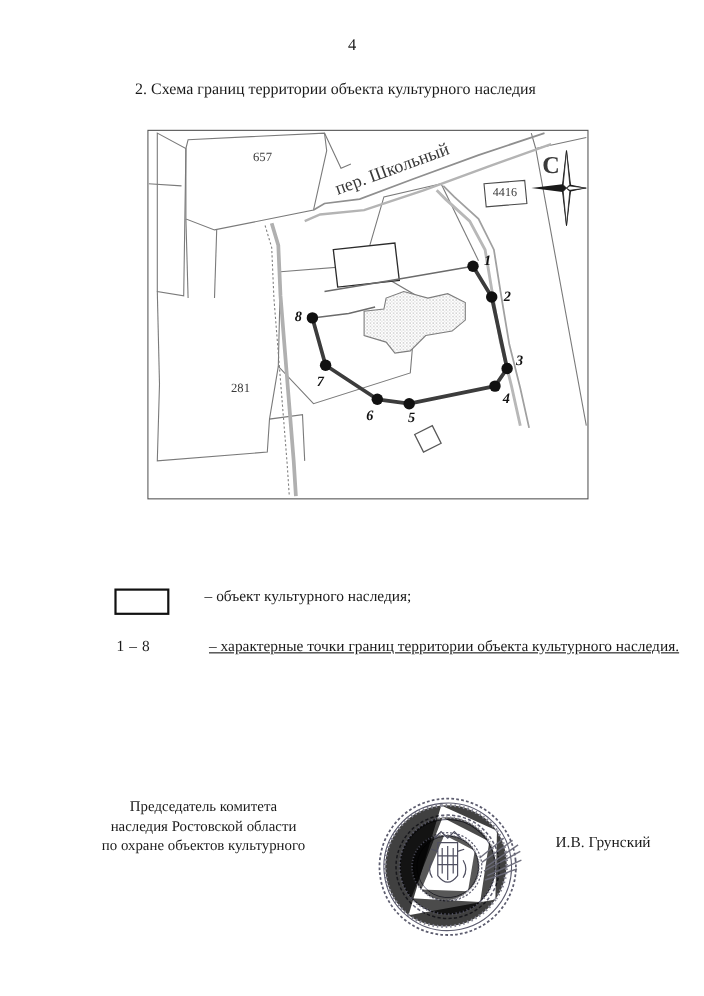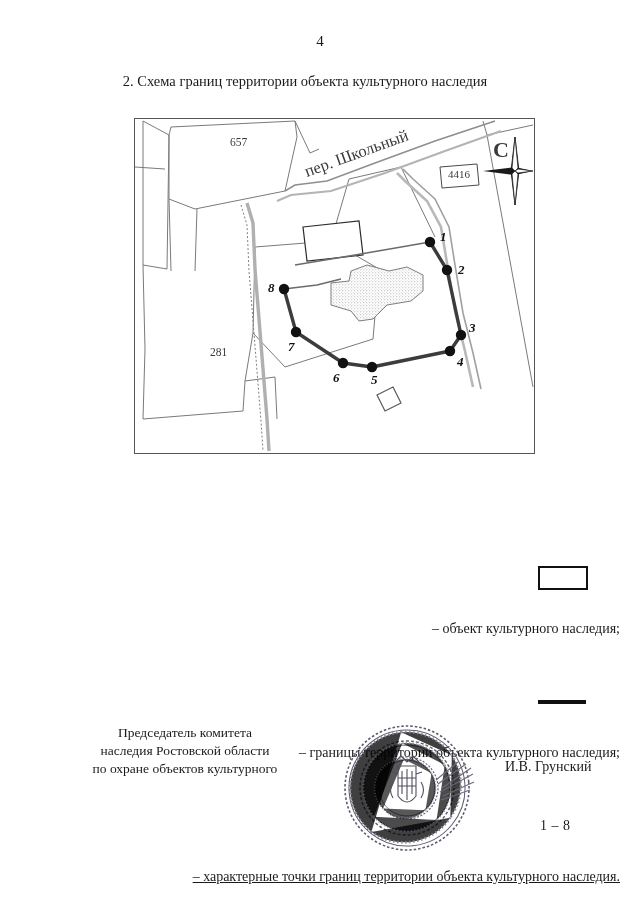--- a/index.html
+++ b/index.html
@@ -66,23 +66,22 @@
     top: 535px;
     width: 520px;
   }
   #legend-title {
     margin-left: 38px;
     font-size: 14px;
     margin-bottom: 20px;
   }
   .legend-row {
     display: flex;
-    align-items: flex-end;
+    align-items: flex-start;
     margin-bottom: 22px;
-    flex-direction: column;
   }
   .legend-sym {
     width: 86px;
     flex: 0 0 86px;
     display: flex;
     align-items: center;
     justify-content: flex-start;
   }
   .sym-rect {
     width: 46px;
@@ -241,26 +240,20 @@
 
 <div id="legend">
 
   <div class="legend-row r1">
     <div class="legend-sym">
       <div class="sym-rect"></div>
     </div>
     <div class="legend-text">– объект культурного наследия;</div>
   </div>
 
-  <div class="legend-row r2">
-    <div class="legend-sym">
-      <div class="sym-line"></div>
-    </div>
-    <div class="legend-text">– границы территории объекта культурного наследия;</div>
-  </div>
 
   <div class="legend-row r3">
     <div class="legend-sym">
       <div class="sym-pts">1 – 8</div>
     </div>
     <div class="legend-text">– характерные точки границ территории объекта культурного наследия.</div>
   </div>
 </div>
 
 <div id="signature-block">

